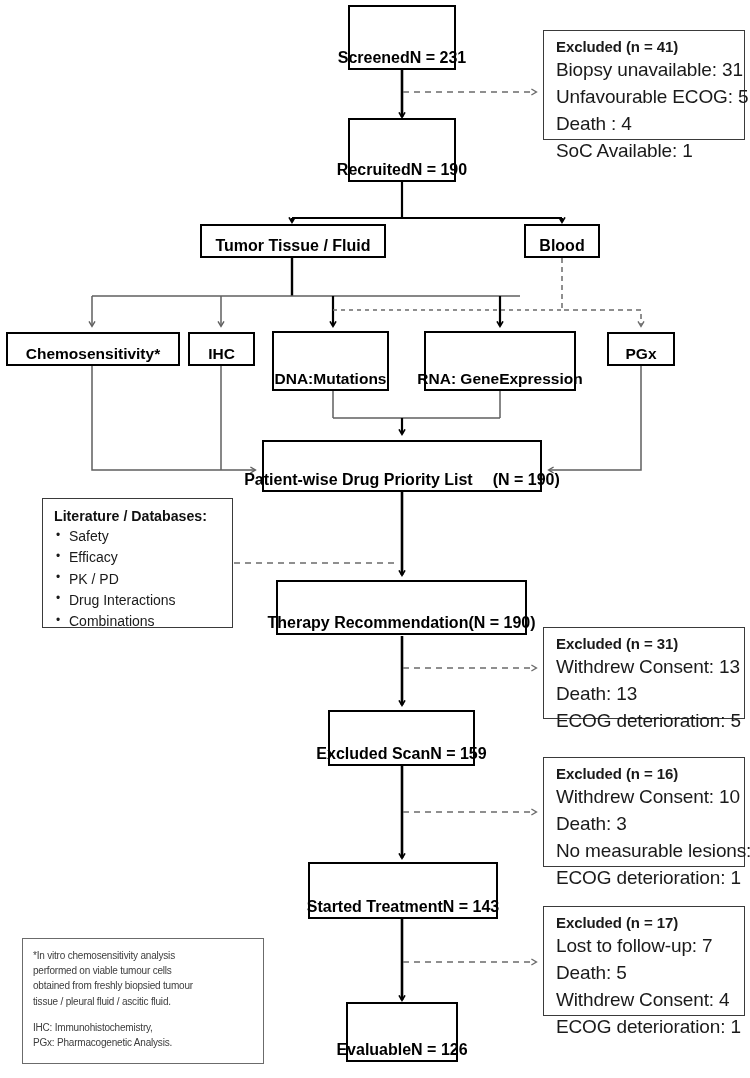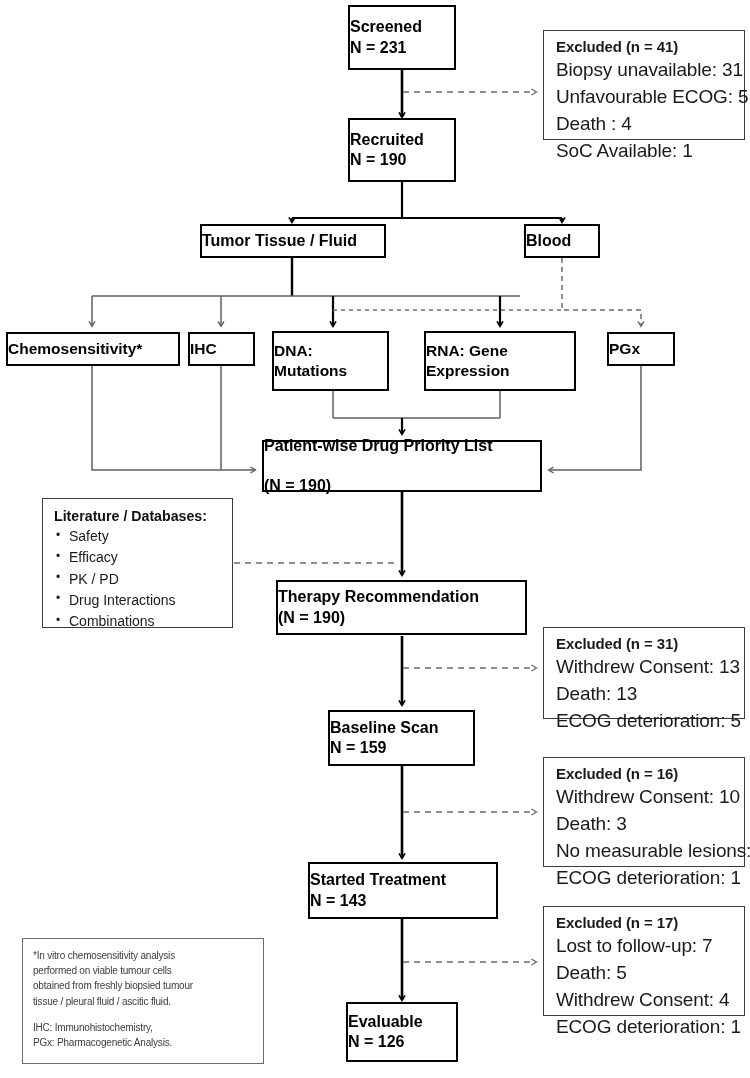--- a/index.html
+++ b/index.html
@@ -25,22 +25,22 @@
     width: 750px;
     height: 1078px;
     pointer-events: none;
   }
   .node {
     position: absolute;
     box-sizing: border-box;
     background: #ffffff;
     border: 2.5px solid #000000;
     display: flex;
-    flex-direction: column;
-    align-items: flex-start;
+    flex-direction: row;
+    align-items: flex-end;
     justify-content: center;
     text-align: center;
     font-weight: bold;
     color: #000000;
     line-height: 1.28;
     z-index: 3;
   }
   .node .ln { display: block; white-space: nowrap; }
   .node.sm { font-size: 15.5px; }
   .node.md { font-size: 16px; }
@@ -231,21 +231,21 @@
     <span class="ln">Patient-wise Drug Priority List</span>
     <span class="ln">(N = 190)</span>
   </div>
 
   <div class="node md" style="left:276px; top:580px; width:251px; height:55px;">
     <span class="ln">Therapy Recommendation</span>
     <span class="ln">(N = 190)</span>
   </div>
 
   <div class="node md" style="left:328px; top:710px; width:147px; height:56px;">
-    <span class="ln">Baseline Scan</span>
+    <span class="ln">Excluded Scan</span>
     <span class="ln">N = 159</span>
   </div>
 
   <div class="node md" style="left:308px; top:862px; width:190px; height:57px;">
     <span class="ln">Started Treatment</span>
     <span class="ln">N = 143</span>
   </div>
 
   <div class="node md" style="left:346px; top:1002px; width:112px; height:60px;">
     <span class="ln">Evaluable</span>

